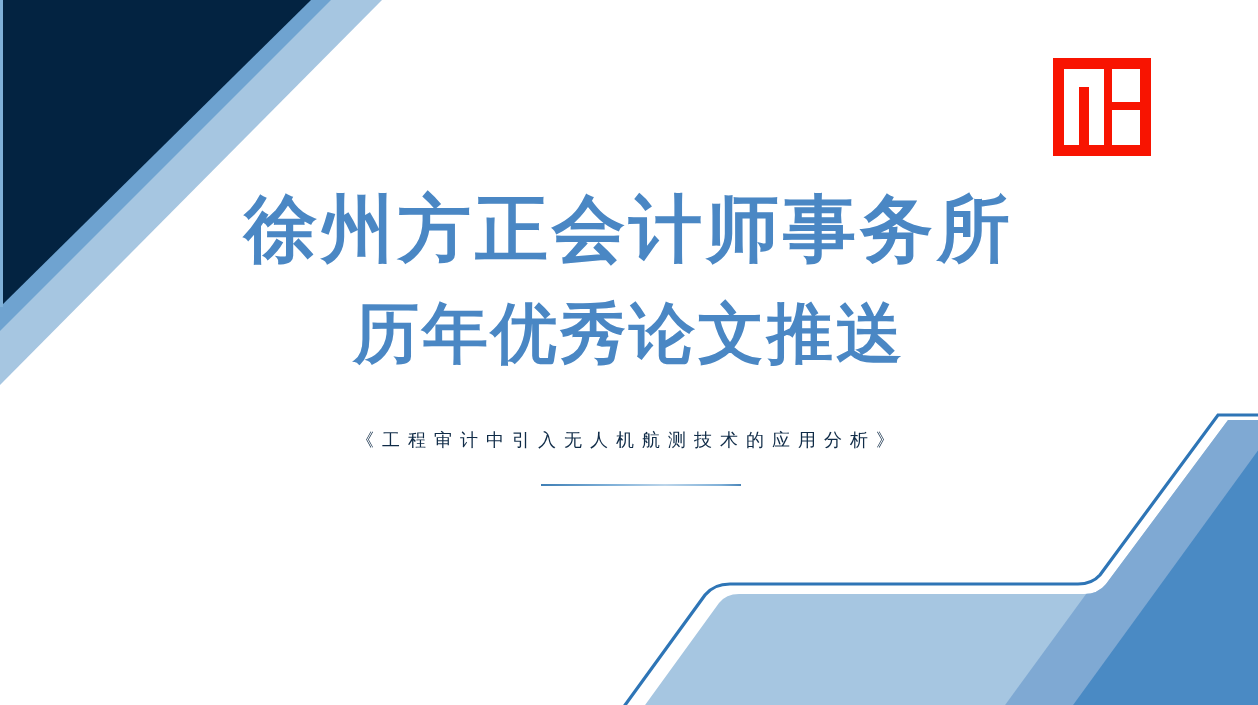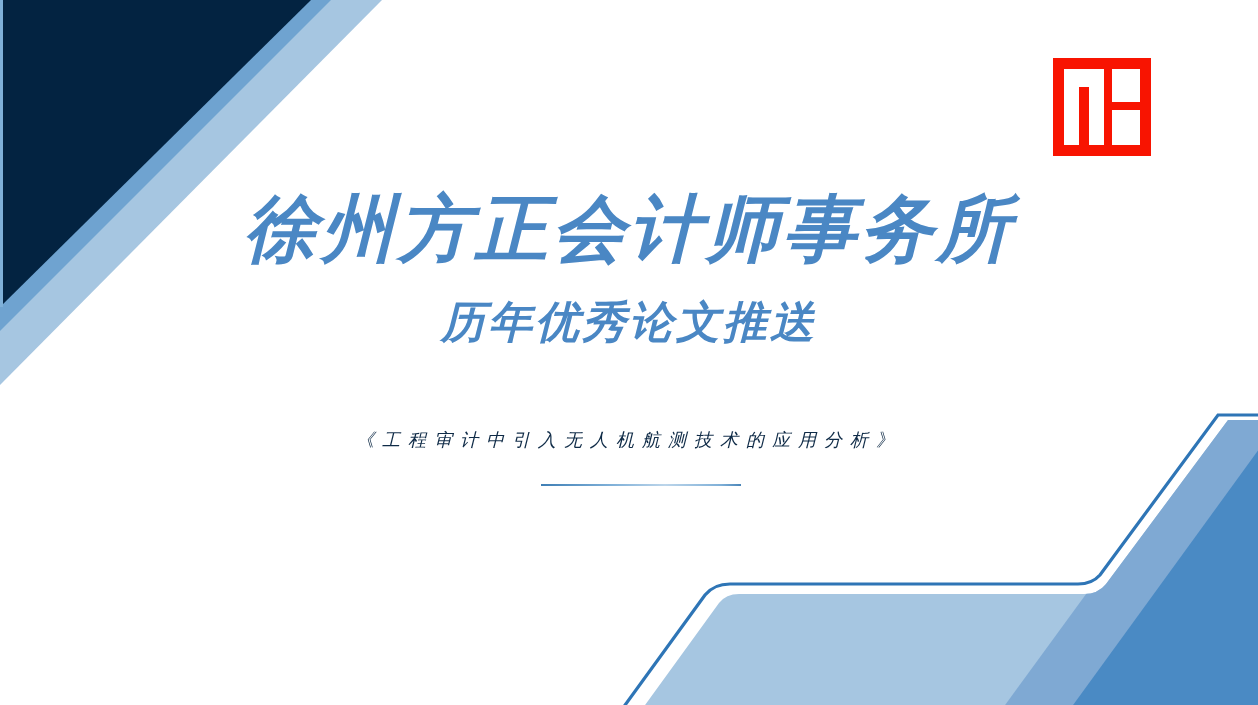--- a/index.html
+++ b/index.html
@@ -9,21 +9,20 @@
   }
   body {
     font-family: "Liberation Sans", "DejaVu Sans", sans-serif;
   }
   #slide {
     position: relative;
     width: 1258px;
     height: 705px;
     background: #ffffff;
     overflow: hidden;
-    font-style: italic;
   }
   #bg-svg, #fg-svg {
     position: absolute;
     left: 0;
     top: 0;
     width: 1258px;
     height: 705px;
   }
   
   .logo-box {
@@ -51,21 +50,21 @@
     line-height: 1.0;
     color: #4a87c4;
     letter-spacing: 4px;
     white-space: nowrap;
   }
   .title-line2 {
     position: absolute;
     left: 0;
     top: 300px;
     width: 1258px;
-    font-size: 44px;
+    font-size: 66px;
     font-weight: 700;
     line-height: 1.0;
     color: #4a87c4;
     letter-spacing: 3px;
     white-space: nowrap;
   }
   .subtitle {
     position: absolute;
     left: 0;
     top: 428px;

